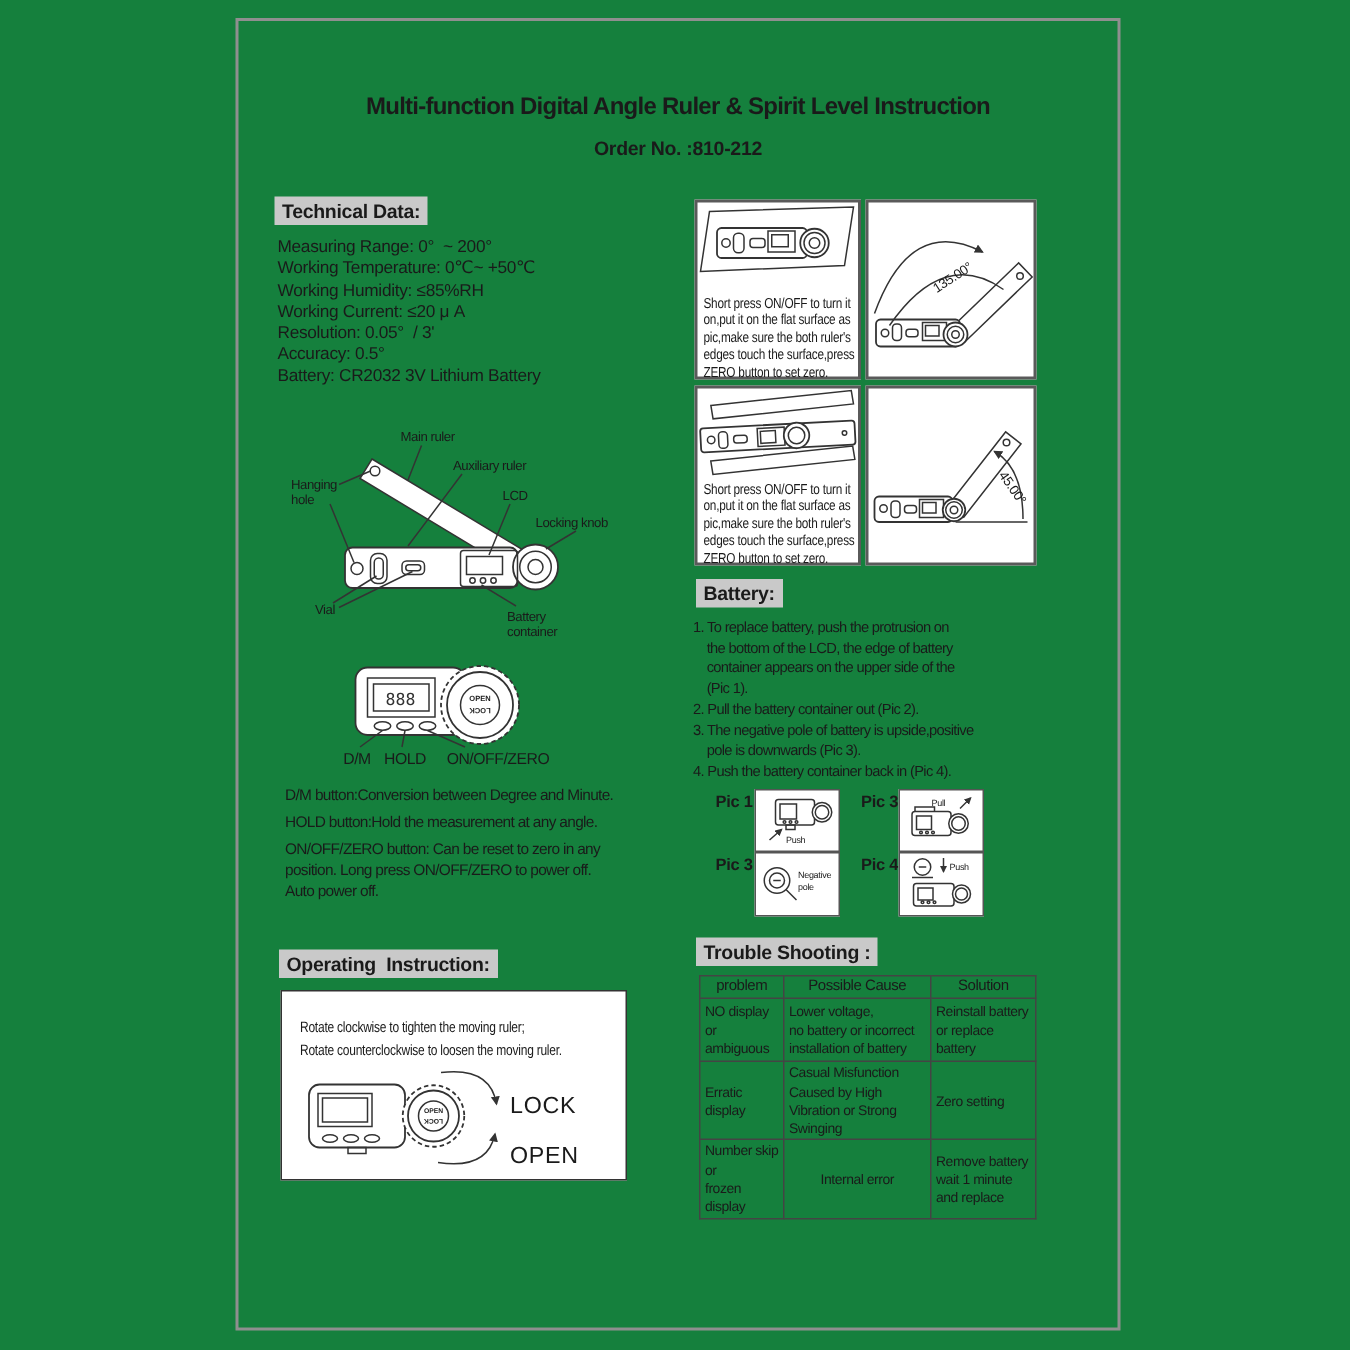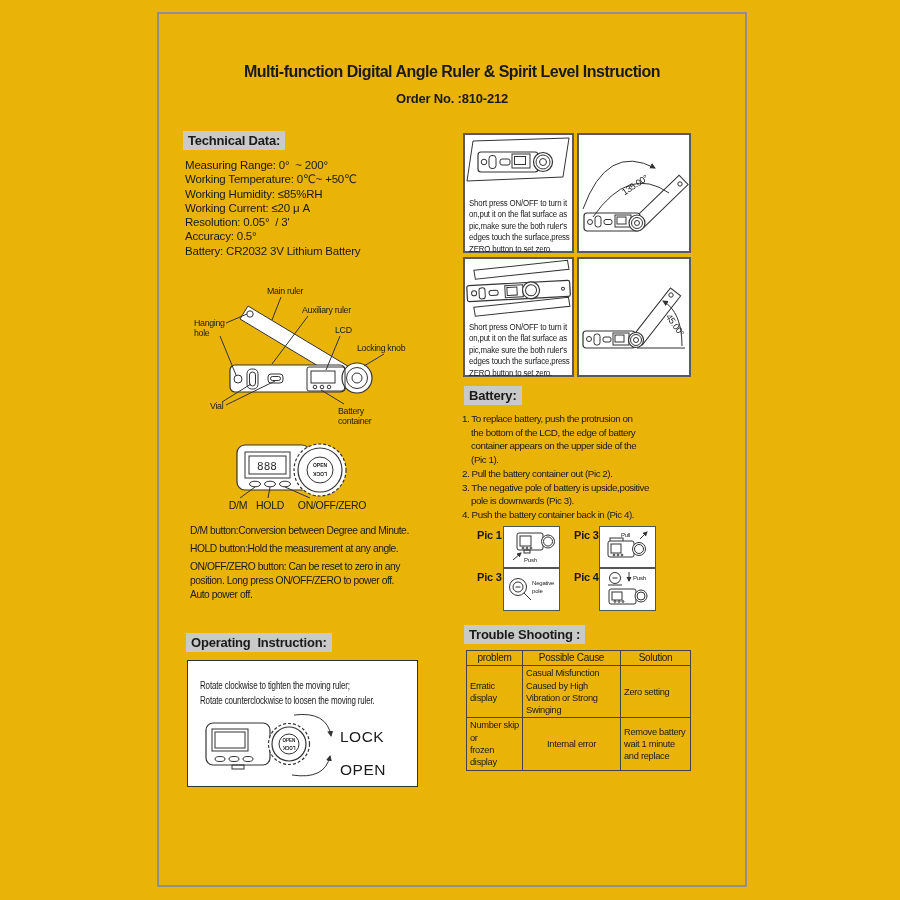--- a/index.html
+++ b/index.html
@@ -1,16 +1,16 @@
 <!DOCTYPE html>
 <html><head>
 <meta charset="utf-8">
 <style>
   html,body{margin:0;padding:0;background:#fff;}
-  #canvas{position:relative;width:900px;height:900px;background:#eab308;
+  #canvas{position:relative;width:900px;height:900px;background:#15803d;
           font-family:"Liberation Sans","DejaVu Sans",sans-serif;color:#1a1a1a;overflow:hidden;}
   .abs{position:absolute;}
   .frame{border:2px solid #8f8f8f;}
   .hdr{display:inline-block;background:#c9c9c9;font-weight:bold;font-size:13px;
        padding:2px 5px;white-space:pre;letter-spacing:-0.2px;}
   .title{width:590px;text-align:center;font-weight:bold;font-size:16px;letter-spacing:-0.5px;}
   .order{width:590px;text-align:center;font-weight:bold;font-size:13px;letter-spacing:-0.2px;}
   .techline{font-size:11.5px;line-height:14.3px;letter-spacing:-0.2px;white-space:pre;}
   .note{font-size:10.3px;line-height:14px;letter-spacing:-0.45px;white-space:pre-wrap;margin:0 0 4px 0;}
   .panel{border:2px solid #5a5a5a;background:#fff;}
@@ -347,20 +347,30 @@
         <col style="width:56px">
         <col style="width:98px">
         <col style="width:70px">
       </colgroup>
     <tbody>
         <tr style="height:14px;">
       <td class="c" style="font-size:10px;">problem</td>
       <td class="c" style="font-size:10px;">Possible Cause</td>
       <td class="c" style="font-size:10px;">Solution</td>
     </tr>
+    <tr style="height:42px;">
+      <td>NO display
+or ambiguous</td>
+      <td>Lower voltage,
+no battery or incorrect
+installation of battery</td>
+      <td>Reinstall battery
+or replace
+battery</td>
+    </tr>
     <tr style="height:48px;">
       <td>Erratic display</td>
       <td>Casual Misfunction
 Caused by High
 Vibration or Strong
 Swinging</td>
       <td>Zero setting</td>
     </tr>
     <tr style="height:38px;margin-top:32px;">
       <td>Number skip or

